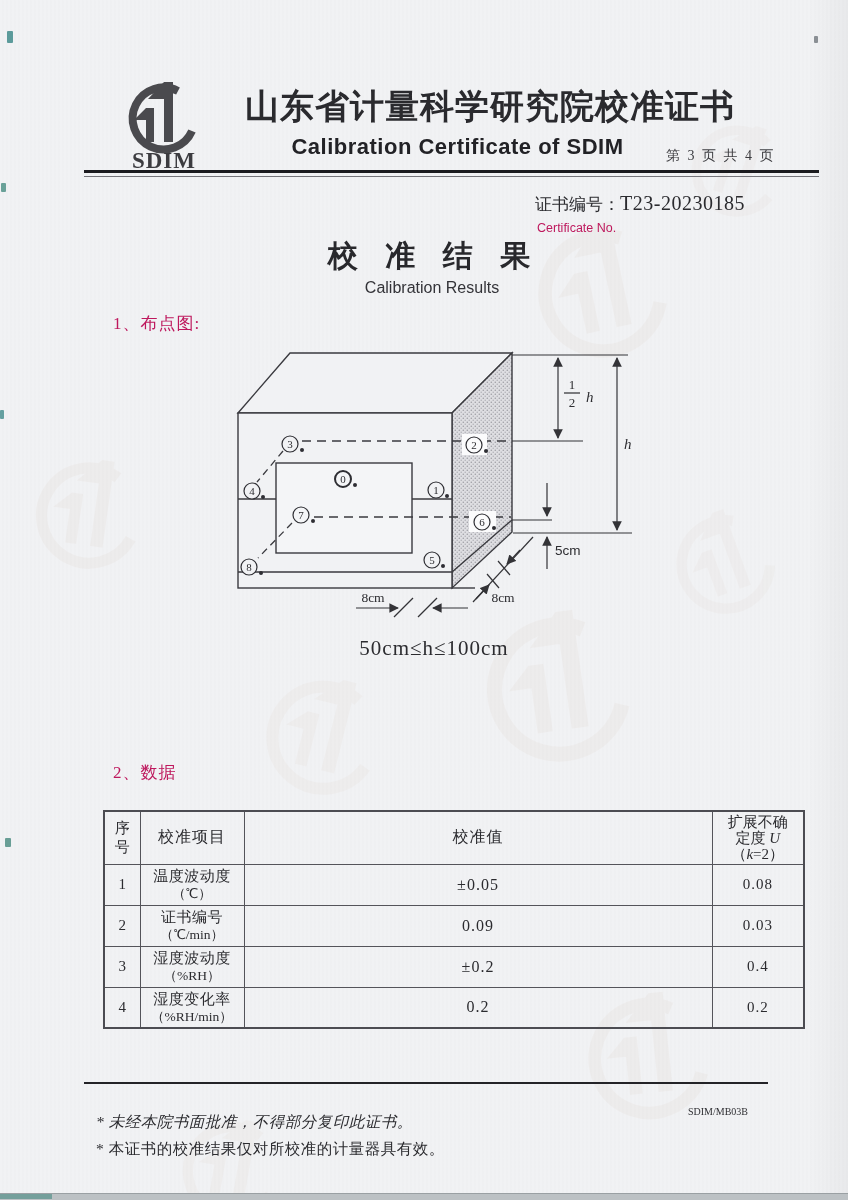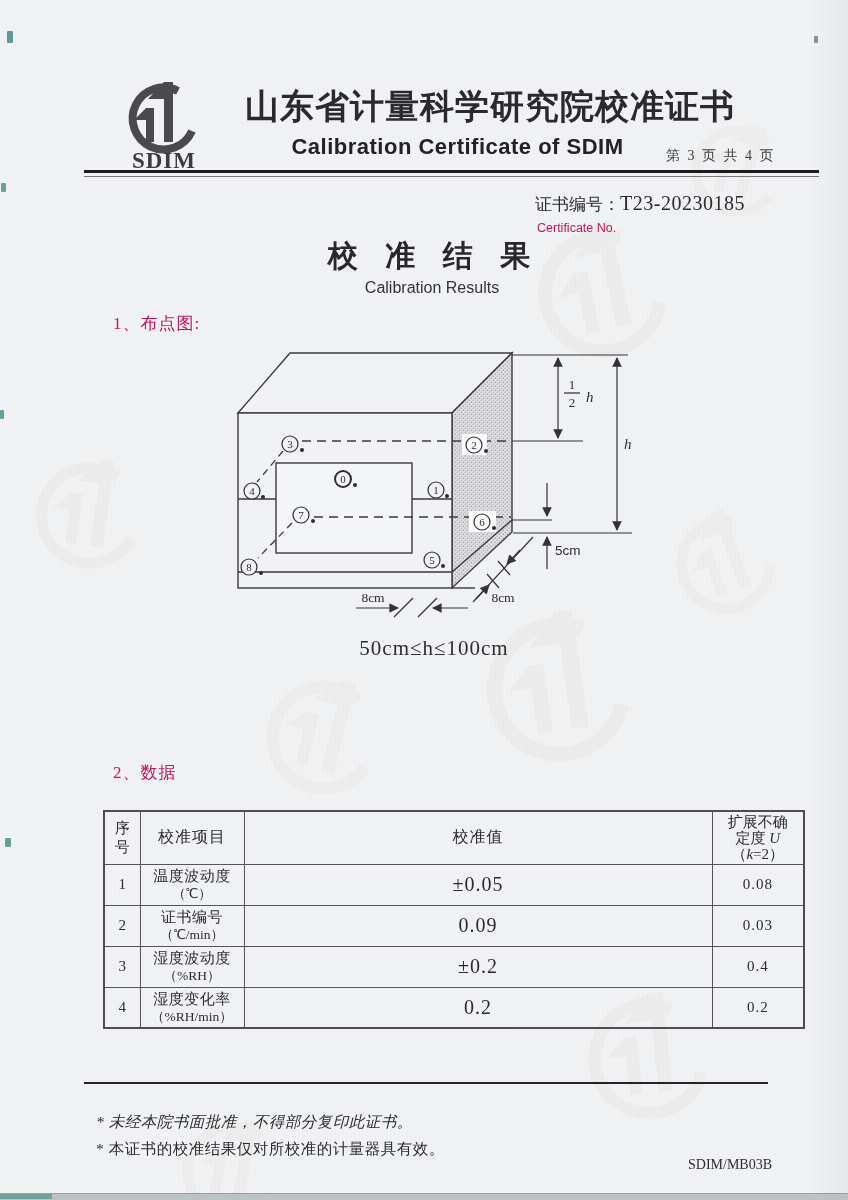--- a/index.html
+++ b/index.html
@@ -62,29 +62,29 @@
   }
   table.data{border:2px solid #4c4c52;}
   tr.hdr{height:53px;}
   tr.rw{height:41px;}
   th.h-no{white-space:pre-line;font-size:15px;line-height:19px;}
   th.h-item,th.h-val{font-size:16px;letter-spacing:1px;}
   th.h-u{font-size:15px;line-height:16px;margin-left:7px;}
   td.c-noc{font-size:15px;}
   .item-name{font-size:15px;line-height:19px;letter-spacing:0.5px;}
   .item-unit{font-size:13.5px;line-height:16px;}
-  td.c-valc{font-size:20px;letter-spacing:1px;}
+  td.c-valc{font-size:16px;letter-spacing:1px;}
   td.c-uc{font-size:15px;letter-spacing:1px;}
 
   
   .rule-footer{left:84px;top:1082px;width:684px;height:2px;background:#232327;}
   .note{left:96px;font-size:15.5px;letter-spacing:0.5px;color:#2b2b2f;}
   .note1{top:1112px;font-style:italic;}
   .note2{top:1139px;}
-  .form-code{left:688px;top:1157px;font-size:14px;color:#2e2e32;}
+  .form-code{left:688px;top:1106px;font-size:10px;color:#2e2e32;}
 
   
   .edge-mark{position:absolute;border-radius:1px;}
   .bottom-band{left:0;top:1193px;width:848px;height:7px;background:#bcc1c4;border-top:1px solid #9aa0a3;}
   .bottom-teal{left:0;top:1194px;width:52px;height:5px;background:#56908a;opacity:0.7;}
 
   svg text{font-family:"Liberation Serif", serif;}
   .dimtext{font-family:"Liberation Sans", sans-serif;}
 </style>
 </head>

